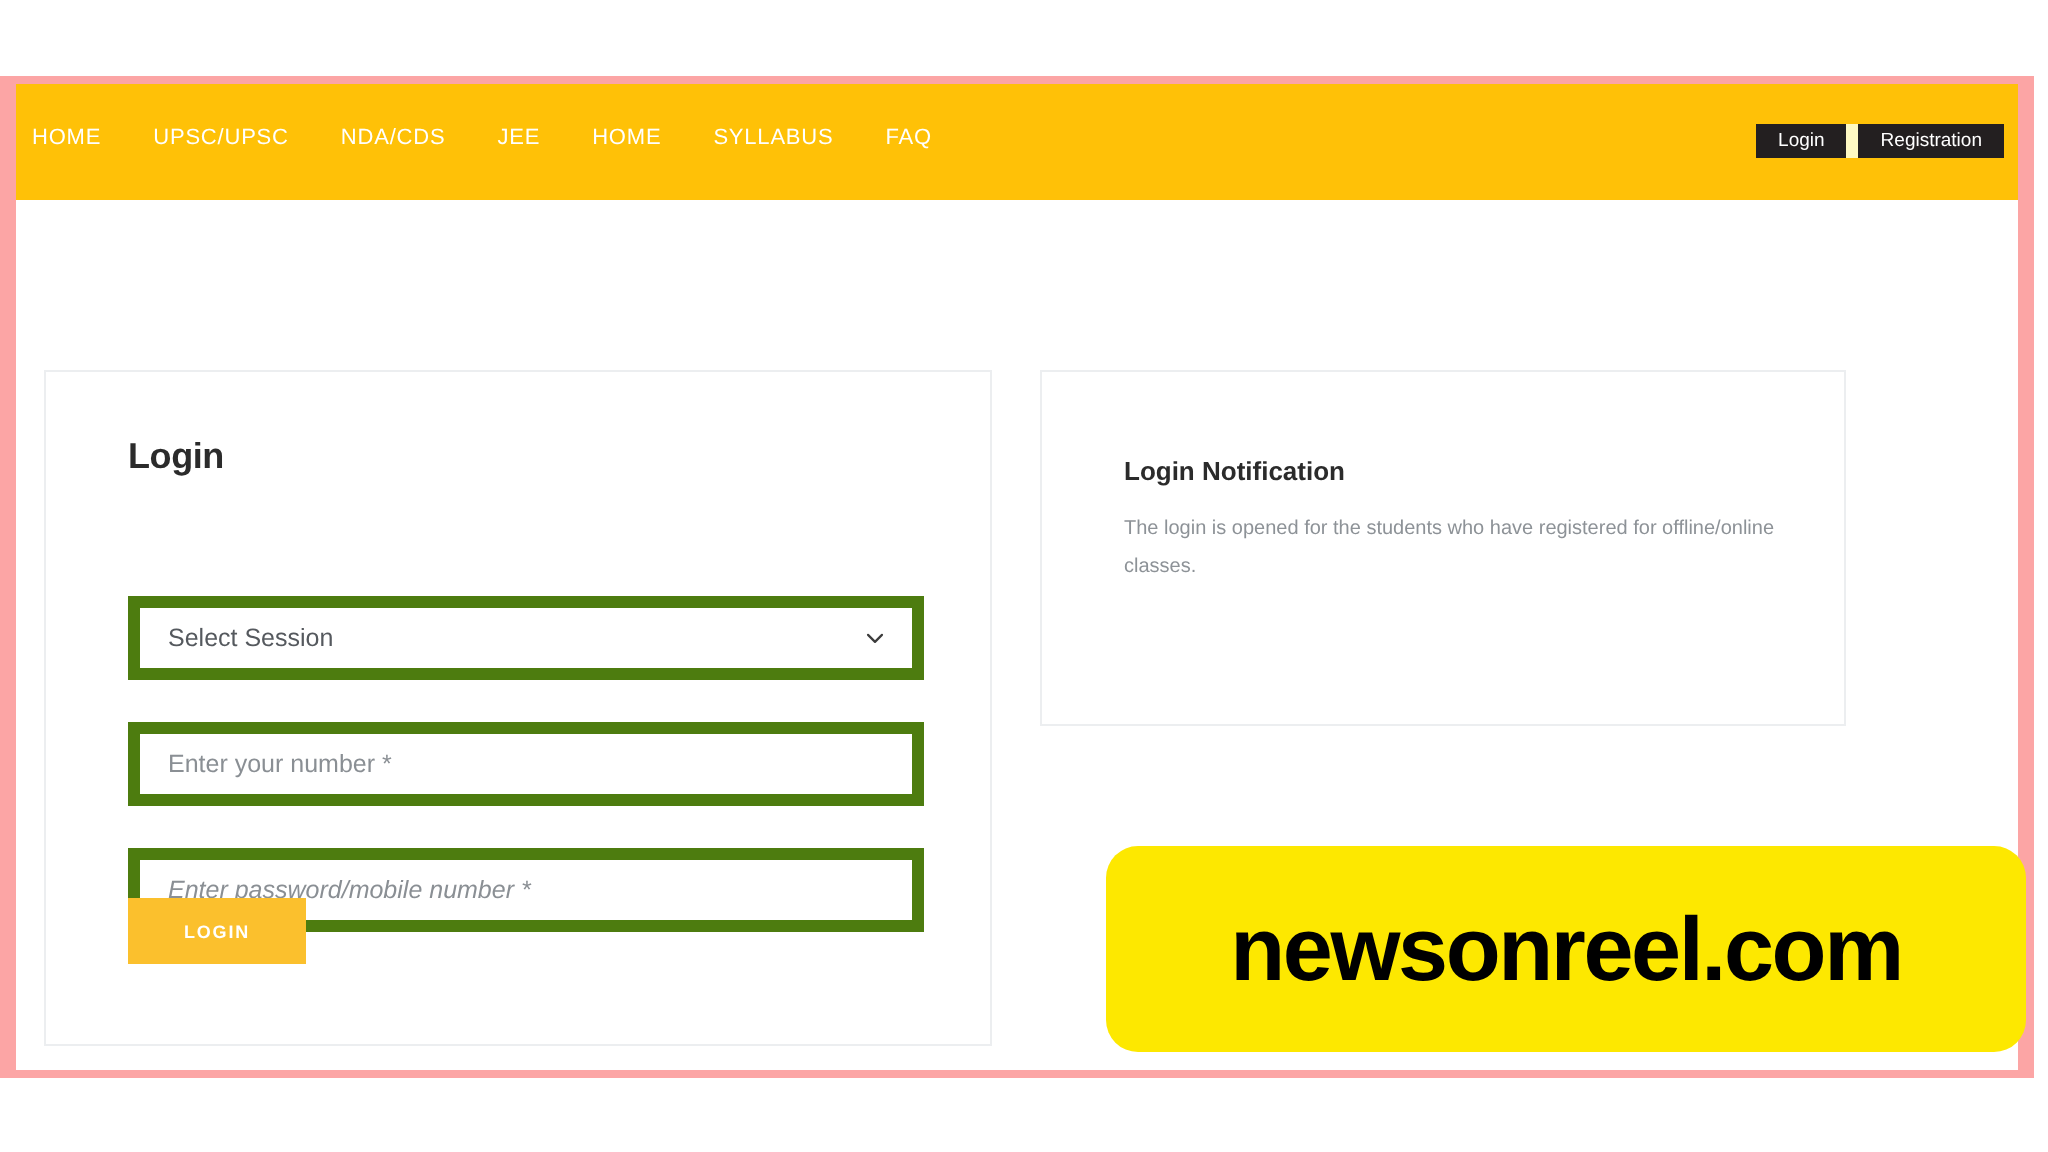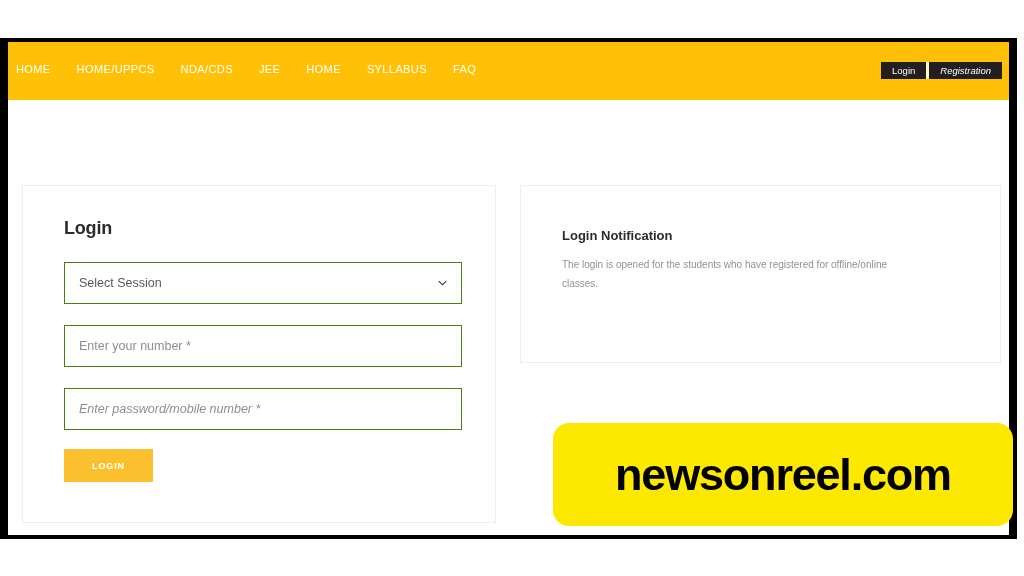--- a/index.html
+++ b/index.html
@@ -15,21 +15,21 @@
     position: relative;
   }
 
   
   .frame {
     position: absolute;
     left: 0;
     top: 38px;
     width: 1017px;
     height: 501px;
-    background: #000000;
+    background: #fca5a5;
     box-sizing: border-box;
   }
   .page {
     position: absolute;
     left: 8px;
     top: 4px;
     width: 1001px;
     height: 493px;
     background: #ffffff;
     overflow: hidden;
@@ -75,22 +75,21 @@
     font-size: 9.5px;
     padding: 0 11px;
     display: flex;
     align-items: center;
     justify-content: center;
     background: #231f20;
     white-space: nowrap;
     cursor: pointer;
   }
   .nav-btn + .nav-btn {
-    border-left: 3px solid #fef9c3;
-    font-style: italic;
+    border-left: 6px solid #fef9c3;
   }
 
   
   .content {
     position: absolute;
     left: 0;
     top: 58px;
     width: 1001px;
     height: 435px;
     background: #ffffff;
@@ -105,45 +104,46 @@
 
   .card-login {
     left: 14px;
     top: 85px;
     width: 474px;
     height: 338px;
   }
   .card-notify {
     left: 512px;
     top: 85px;
-    width: 481px;
+    width: 403px;
     height: 178px;
   }
 
   .login-title {
     position: absolute;
     left: 41px;
     top: 32px;
     font-size: 18px;
     font-weight: 700;
     color: #2b2b2b;
     letter-spacing: -0.2px;
   }
 
   .field {
     position: absolute;
     left: 41px;
     width: 398px;
     height: 42px;
-    border: 1px solid #4d7c0f;
+    border: 6px solid #4d7c0f;
     box-sizing: border-box;
     background: #ffffff;
     display: flex;
     align-items: center;
     padding: 0 14px;
+    margin-top: 36px;
   }
   .field-select { top: 76px; }
   .field-email  { top: 139px; }
   .field-pass   { top: 202px; font-style: italic; }
 
   .field-text {
     font-size: 12.5px;
     color: #8a8f94;
     font-weight: 400;
   }
@@ -217,21 +217,21 @@
 </style>
 </head>
 <body>
 
 <div class="frame">
   <div class="page">
 
     <div class="navbar">
       <div class="nav-links">
         <span class="nav-link">HOME</span>
-        <span class="nav-link">HOME/UPPCS</span>
+        <span class="nav-link">UPSC/UPSC</span>
         <span class="nav-link">NDA/CDS</span>
         <span class="nav-link">JEE</span>
         <span class="nav-link">HOME</span>
         <span class="nav-link">SYLLABUS</span>
         <span class="nav-link">FAQ</span>
       </div>
       <div class="nav-actions">
         <span class="nav-btn">Login</span>
         <span class="nav-btn">Registration</span>
       </div>

